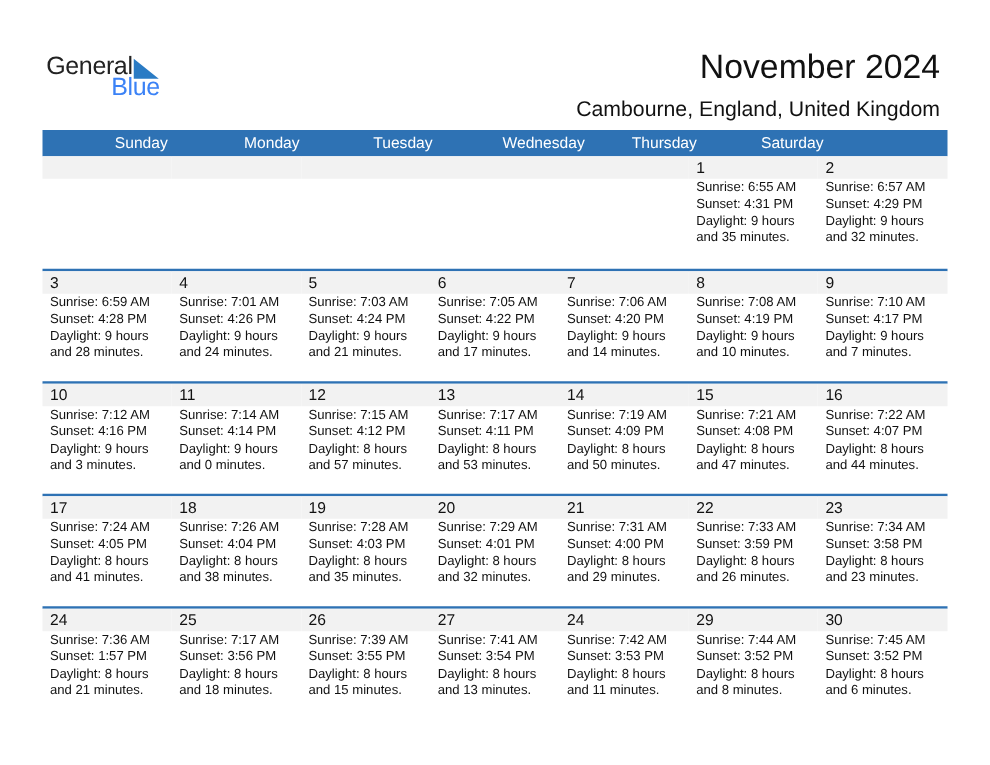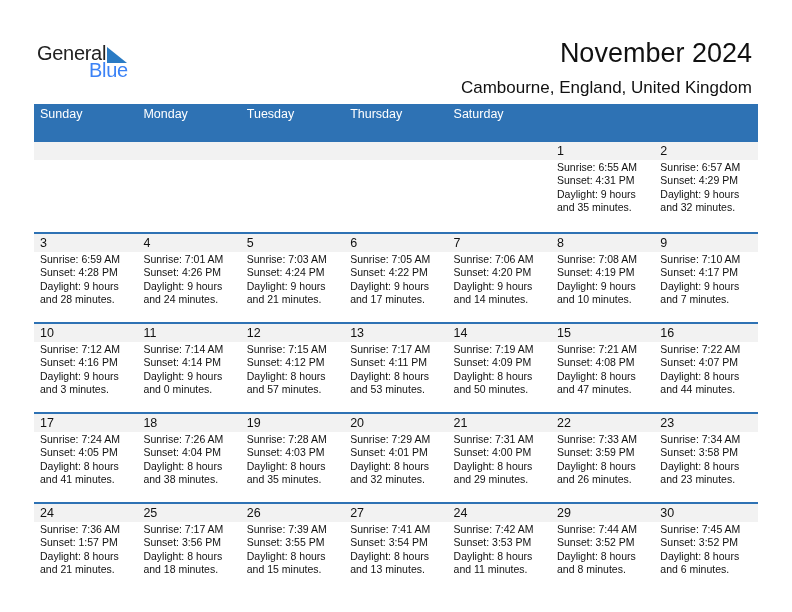--- a/index.html
+++ b/index.html
@@ -4,21 +4,21 @@
 <style>
   html, body { margin:0; padding:0; background:#fff; }
   body { width:792px; height:612px; position:relative; font-family:"Liberation Sans", sans-serif; color:#111; overflow:hidden; }
   .logo { position:absolute; left:37px; top:42px; width:100px; height:40px; }
   .logo .general { position:absolute; left:0; top:0; font-size:20px; color:#222; letter-spacing:-0.3px; }
   .logo .blue { position:absolute; left:52px; top:17px; font-size:20px; color:#3b82f6; letter-spacing:-0.3px; }
   .logo .tri { position:absolute; left:70px; top:5px; width:0; height:0; border-left:20px solid #2a7bc4; border-top:16px solid transparent; }
   .title { position:absolute; right:40px; top:38px; font-size:27px; color:#111; }
   .subtitle { position:absolute; right:40px; top:78px; font-size:17px; color:#111; }
   .cal { position:absolute; left:34px; top:104px; width:724px; }
-  .hdr { display:flex; height:38px; background:#2e72b4; }
+  .hdr { display:flex; height:21px; background:#2e72b4;justify-content:center; }
   .hdr div { width:103.4px; box-sizing:border-box; padding-left:6px; font-size:12.5px; line-height:21px; color:#fff; }
   .week { display:flex; height:90px; border-top:2px solid #2e72b4; box-sizing:border-box; }
   .week.first { border-top:none; height:90px; }
   .cell { width:103.4px; box-sizing:border-box; }
   .cell .num { height:18px; background:#f2f2f2; font-size:12.5px; line-height:18px; padding-left:6px; }
   .cell .info { padding-left:6px; font-size:10.5px; line-height:13.4px; padding-top:1px; }
 </style>
 </head>
 <body>
 
@@ -29,20 +29,21 @@
 </div>
 
 <div class="title">November 2024</div>
 <div class="subtitle">Cambourne, England, United Kingdom</div>
 
 <div class="cal">
   <div class="hdr">
     <div>Sunday</div>
     <div>Monday</div>
     <div>Tuesday</div>
+    <div>Wednesday</div>
     <div>Thursday</div>
     <div>Saturday</div>
   </div>
   <div id="weeks">
       <div class="week first">
         <div class="cell">
           <div class="num"></div>
         </div>
         <div class="cell">
           <div class="num"></div>

